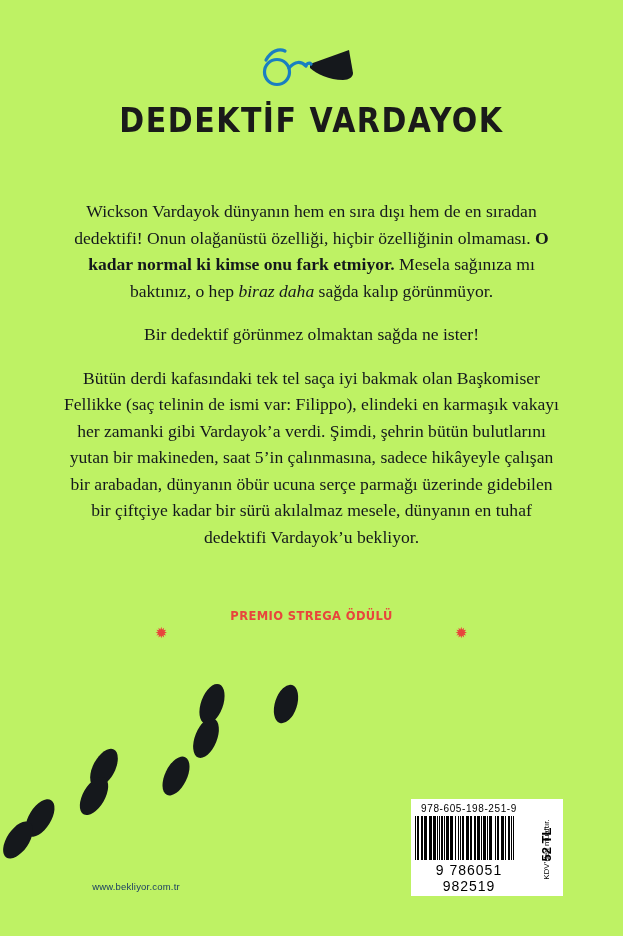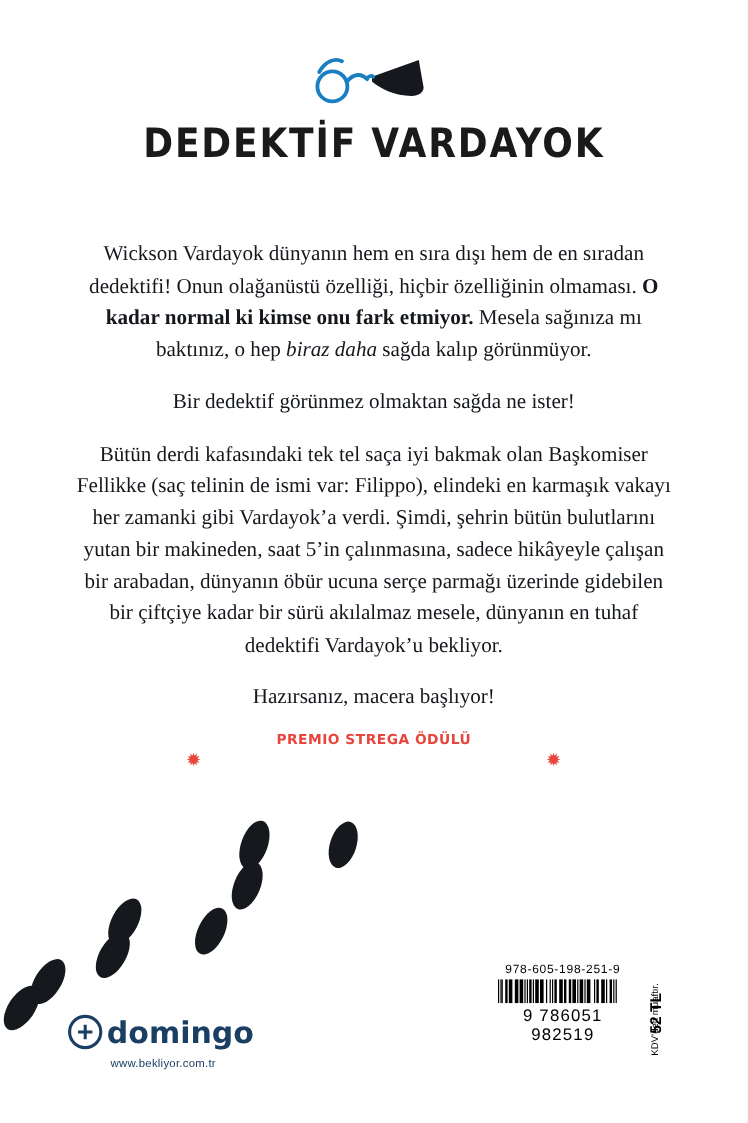--- a/index.html
+++ b/index.html
@@ -11,21 +11,21 @@
     height: 936px;
     background: #d9edf7;
     font-family: "Liberation Sans", sans-serif;
     overflow: hidden;
     position: relative;
   }
   .page {
     position: relative;
     width: 623px;
     height: 936px;
-    background: #ffffff;
+    background: #bef264;
   }
 
   
   .glasses {
     position: absolute;
     top: 44px;
     left: 50%;
     transform: translateX(-50%);
     width: 110px;
     height: 44px;
@@ -130,21 +130,21 @@
     color: #1b3e63;
     letter-spacing: .2px;
   }
 
   
   .barcode-block {
     position: absolute;
     left: 411px;
     top: 799px;
     width: 152px;
-    height: 73px;
+    height: 97px;
     background: #ffffff;
     display: flex;
   }
   .barcode-area {
     width: 116px;
     padding: 4px 4px 2px 4px;
     box-sizing: border-box;
     display: flex;
     flex-direction: column;
   }
@@ -225,21 +225,20 @@
       <path d="M49 21 C51 19 53 19 54 20" fill="none" stroke="#1a7fc1" stroke-width="3.2" stroke-linecap="round"></path>
     </svg>
   </div>
 
   <div class="title-main">DEDEKTİF VARDAYOK</div>
 
   <div class="copy">
     <p id="para-0"><span>Wickson Vardayok dünyanın hem en sıra dışı hem de en sıradan dedektifi! Onun olağanüstü özelliği, hiçbir özelliğinin olmaması. </span><b>O kadar normal ki kimse onu fark etmiyor.</b><span> Mesela sağınıza mı baktınız, o hep </span><i>biraz daha</i><span> sağda kalıp görünmüyor.</span></p>
     <p id="para-1"><span>Bir dedektif görünmez olmaktan sağda ne ister!</span></p>
     <p id="para-2"><span>Bütün derdi kafasındaki tek tel saça iyi bakmak olan Başkomiser Fellikke (saç telinin de ismi var: Filippo), elindeki en karmaşık vakayı her zamanki gibi Vardayok’a verdi. Şimdi, şehrin bütün bulutlarını yutan bir makineden, saat 5’in çalınmasına, sadece hikâyeyle çalışan bir arabadan, dünyanın öbür ucuna serçe parmağı üzerinde gidebilen bir çiftçiye kadar bir sürü akılalmaz mesele, dünyanın en tuhaf dedektifi Vardayok’u bekliyor.</span></p>
-    <p id="para-3"><span>Hazırsanız, macera başlıyor!</span></p>
   </div>
 
   <div class="awards">
     <span class="row">
       <span>PREMIO STREGA ÖDÜLÜ</span>
     </span>
     <span class="row">
       <span class="star left">✹</span>
       <span class="star right">✹</span>
     </span>
@@ -270,27 +269,20 @@
         <g transform="translate(40,138) rotate(32)">
           <ellipse cx="0" cy="0" rx="11" ry="21"></ellipse>
         </g>
         <g transform="translate(18,160) rotate(34)">
           <ellipse cx="0" cy="0" rx="11" ry="21"></ellipse>
         </g>
       </g>
     </svg>
   </div>
 
-  <div class="publisher">
-    <svg width="160" height="34" viewBox="0 0 160 34" xmlns="http://www.w3.org/2000/svg">
-      <circle cx="15" cy="18" r="13" fill="none" stroke="#1b3e63" stroke-width="2.6"></circle>
-      <path d="M9 18 L21 18 M15 12 L15 24" stroke="#1b3e63" stroke-width="2.6" fill="none"></path>
-      <text x="33" y="27" font-family="DejaVu Sans, sans-serif" font-size="25" font-weight="bold" fill="#1b3e63">domingo</text>
-    </svg>
-  </div>
   <div class="publisher-url">www.bekliyor.com.tr</div>
 
   <div class="barcode-block">
     <div class="barcode-area">
       <div class="isbn-top">978-605-198-251-9</div>
       <div class="bars" id="bars">
           <span style="width: 1.05px; background: rgb(0, 0, 0);"></span>
           <span style="width: 1.05px; background: transparent;"></span>
           <span style="width: 1.05px; background: rgb(0, 0, 0);"></span>
           <span style="width: 1.05px; background: rgb(0, 0, 0);"></span>

